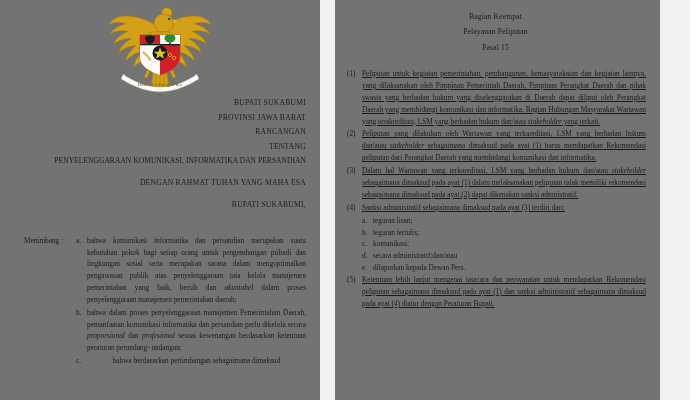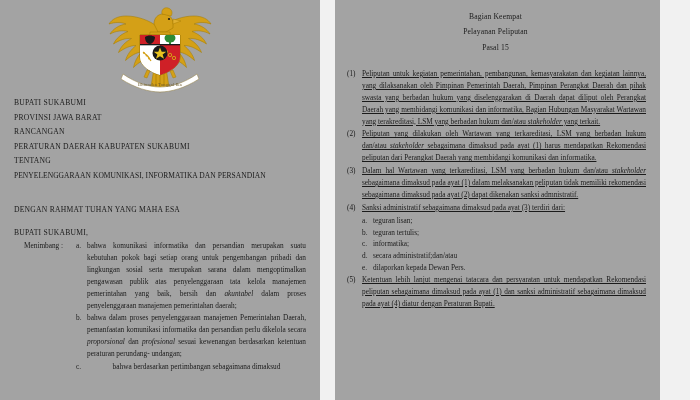--- a/index.html
+++ b/index.html
@@ -27,55 +27,55 @@
     background: #f1f1f1;
   }
   .gutter-mid  { left: 320px; width: 15px; }
   .gutter-right{ left: 660px; width: 30px; }
 
   
   .page {
     position: absolute;
     top: 0;
     height: 400px;
-    background: #a3a3a3;
+    background: #737373;
     color: #1b1b1b;
     overflow: hidden;
   }
   .page-left  { left: 0;     width: 320px; }
   .page-right { left: 335px; width: 325px; }
 
   .page-inner-left  { padding: 4px 14px 0 14px; }
   .page-inner-right { padding: 9px 14px 0 10px; }
 
   
   .emblem-wrap {
     display: flex;
     justify-content: center;
     align-items: flex-start;
     height: 92px;
   }
   .emblem { display:block; }
 
   
-  .titleblock { text-align: left; }
+  .titleblock { text-align: right; }
   .titleline {
     font-size: 7.6px;
     letter-spacing: .25px;
     line-height: 1.92;
     white-space: nowrap;
   }
   .titleline.wide { font-size: 7.5px; letter-spacing: .05px; }
-  .titleline.gap-above { margin-top: 20px; }
+  .titleline.gap-above { margin-top: 7px; }
   .titleline.gap-above2 { margin-top: 8px; }
 
   
   .considering {
     display: flex;
-    margin-top: 0;
+    margin-top: 22px;
     font-size: 7.3px;
     line-height: 1.62;
   }
   .considering-label {
     width: 62px;
     flex: 0 0 62px;
     padding-left: 10px;
     white-space: nowrap;
   }
   .considering-body { flex: 1 1 auto; }
@@ -229,21 +229,20 @@
               <text x="108" y="163" text-anchor="middle" font-family="Liberation Serif, serif" font-size="9" fill="#6b5a2a" letter-spacing=".4">Bhinneka Tunggal Ika</text>
             </g>
           </g>
         </svg>
       </div>
 
       <div class="titleblock">
         <div class="titleline">BUPATI SUKABUMI</div>
         <div class="titleline">PROVINSI JAWA BARAT</div>
         <div class="titleline">RANCANGAN</div>
-        <div class="titleline">PERATURAN DAERAH KABUPATEN SUKABUMI</div>
         <div class="titleline">TENTANG</div>
         <div class="titleline wide">PENYELENGGARAAN KOMUNIKASI,  INFORMATIKA DAN PERSANDIAN</div>
         <div class="titleline gap-above">DENGAN RAHMAT TUHAN YANG MAHA ESA</div>
         <div class="titleline gap-above2">BUPATI SUKABUMI,</div>
       </div>
 
       <div class="considering">
         <div class="considering-label">Menimbang :</div>
         <div class="considering-body" id="consideringItems">
             <div class="clause">
@@ -294,21 +293,21 @@
             <div class="subitem">
               <div class="subitem-marker">a.</div>
               <div class="subitem-text">teguran lisan;</div>
             </div>
             <div class="subitem">
               <div class="subitem-marker">b.</div>
               <div class="subitem-text">teguran tertulis;</div>
             </div>
             <div class="subitem">
               <div class="subitem-marker">c.</div>
-              <div class="subitem-text">informatika;</div>
+              <div class="subitem-text">komunikasi;</div>
             </div>
             <div class="subitem">
               <div class="subitem-marker">d.</div>
               <div class="subitem-text">secara administratif;dan/atau</div>
             </div>
             <div class="subitem">
               <div class="subitem-marker">e.</div>
               <div class="subitem-text">dilaporkan kepada Dewan Pers.</div>
             </div>
           </div>

